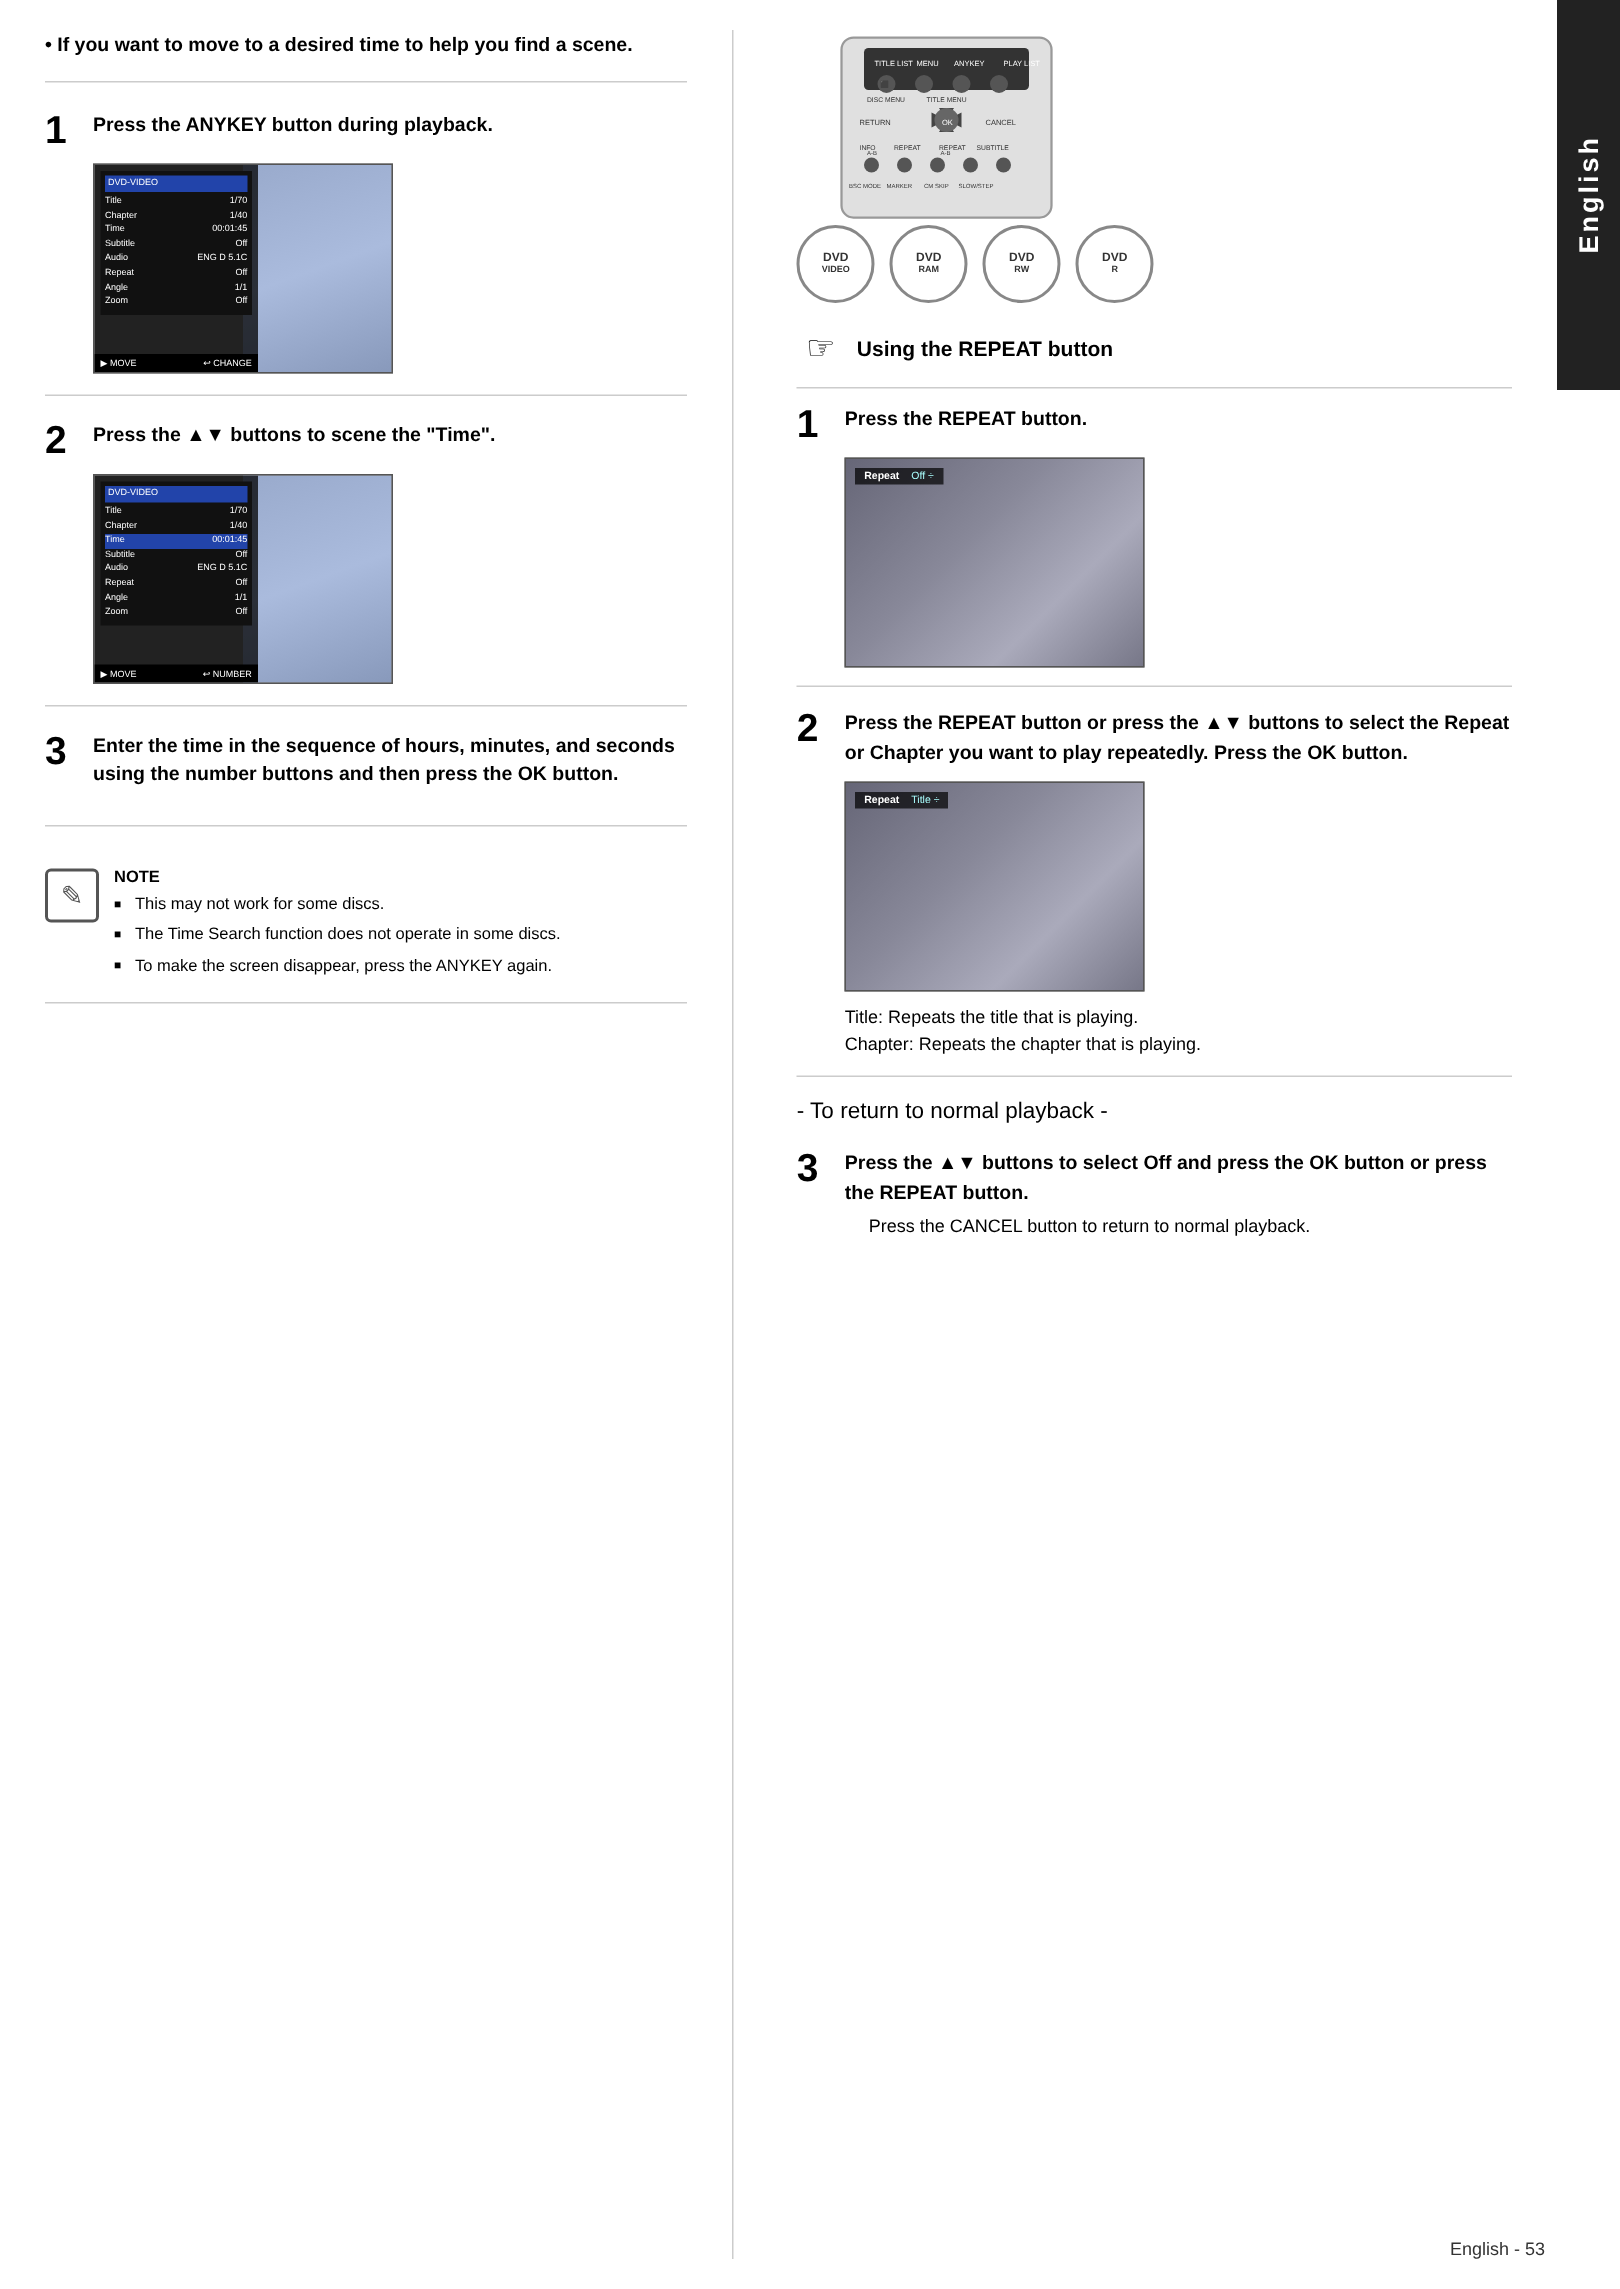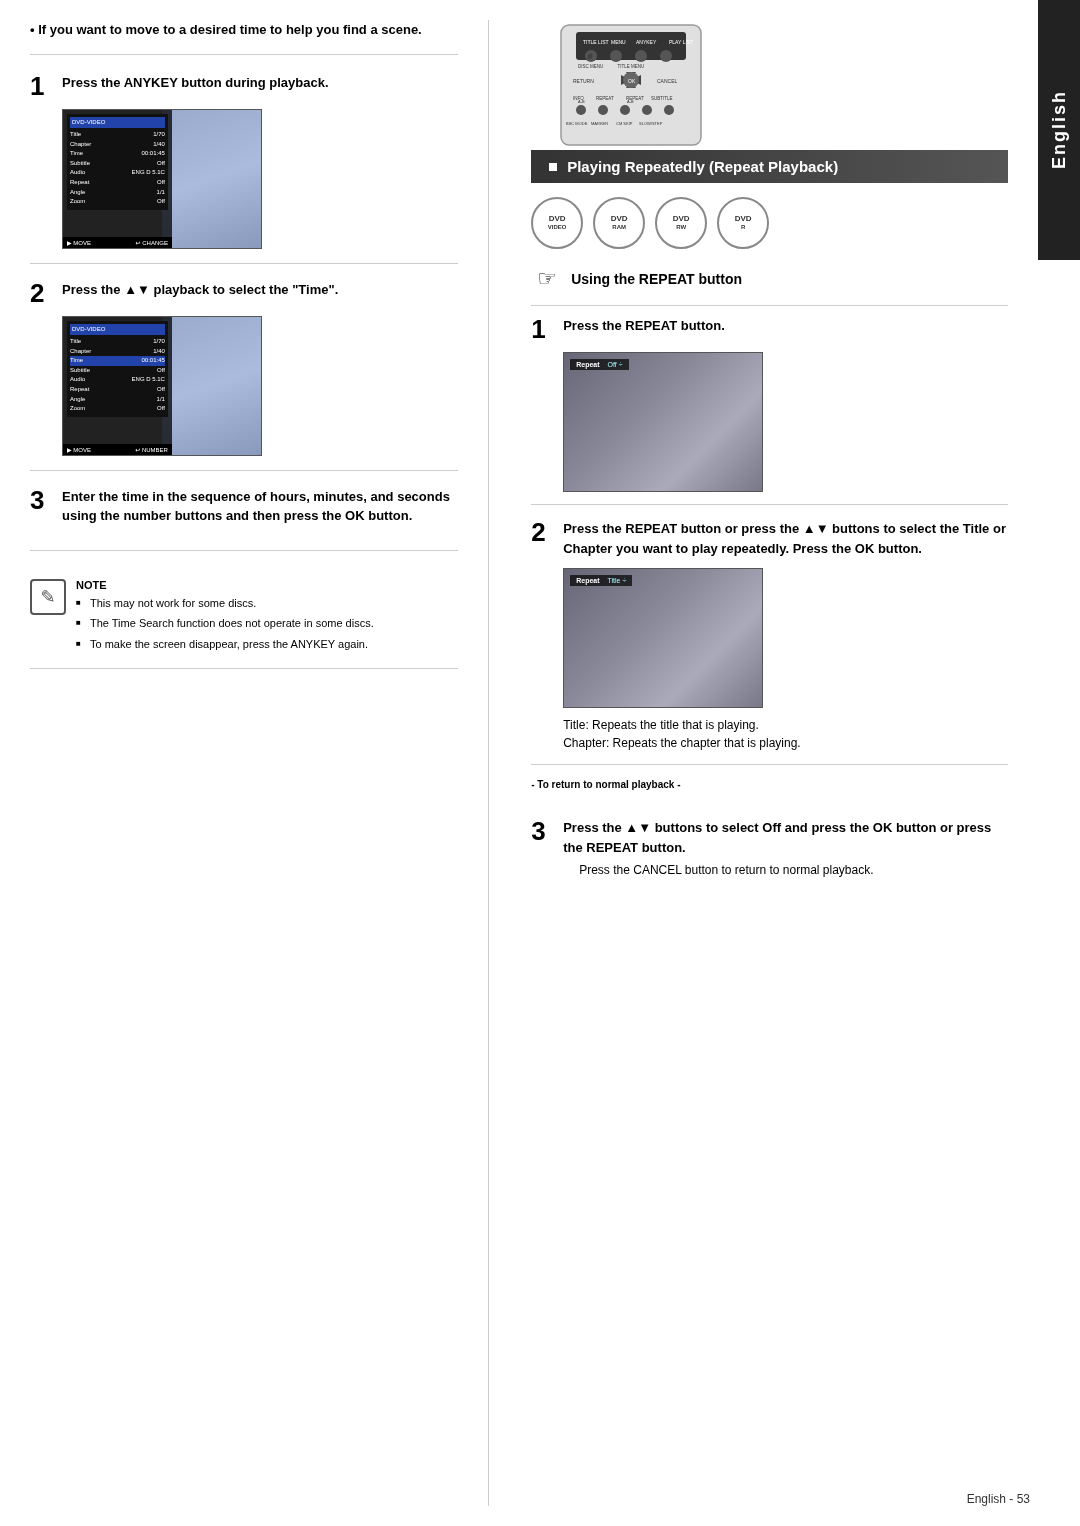--- a/index.html
+++ b/index.html
@@ -319,23 +319,23 @@
       margin-top: 8px;
       line-height: 1.5;
     }
 
     
     .return-section {
       margin-bottom: 14px;
       padding-bottom: 12px;
     }
     .return-label {
-      font-size: 10px;
-      font-weight: bold;
-      margin-bottom: 28px;
+      font-size: 15px;
+      font-weight: normal;
+      margin-bottom: 16px;
     }
 
     
     .page-footer {
       position: absolute;
       bottom: 20px;
       right: 50px;
       font-size: 12px;
       color: #333;
     }
@@ -417,21 +417,21 @@
           <div class="dvd-bottom-bar">
             <span>▶ MOVE</span>
               <span>↩ CHANGE</span>
           </div>
         </div>
       </div>
 
       <div class="step">
         <div class="step-header">
           <span class="step-num">2</span>
-          <span class="step-text">Press the ▲▼ playback to select the "Time".</span>
+          <span class="step-text">Press the ▲▼ buttons to scene the "Time".</span>
         </div>
 
         <div class="step-image">
           <div class="birds-bg"></div>
           <div class="dvd-overlay">
             <div class="dvd-overlay-inner">
               <div class="dvd-title">DVD-VIDEO</div>
               <div class="row">
                   <span>Title</span>
                   <span>1/70</span>
@@ -540,21 +540,20 @@
           <circle cx="138" cy="90" r="5" fill="#555"></circle>
           <text x="35" y="105" font-size="4" fill="#333">BSC MODE</text>
           <text x="60" y="105" font-size="4" fill="#333">MARKER</text>
           <text x="85" y="105" font-size="4" fill="#333">CM SKIP</text>
           <text x="108" y="105" font-size="4" fill="#333">SLOW/STEP</text>
           <text x="47" y="83" font-size="4" fill="#333">A-B</text>
           <text x="96" y="83" font-size="4" fill="#333">A-B</text>
         </svg>
       </div>
 
-      <div class="repeat-banner">Playing Repeatedly (Repeat Playback)</div>
 
       <div class="dvd-badges">
         <div class="dvd-badge">
           <span class="top"></span>
           <span class="main">DVD</span>
           <span style="font-size:6px">VIDEO</span>
         </div>
         <div class="dvd-badge">
           <span class="main">DVD</span>
           <span style="font-size:6px">RAM</span>
@@ -587,21 +586,21 @@
           <div class="repeat-bar">
             <span class="label">Repeat</span>
             <span class="value">Off ÷</span>
           </div>
         </div>
       </div>
 
       <div class="r-step">
         <div class="r-step-header">
           <span class="step-num">2</span>
-          <span class="step-text">Press the REPEAT button or press the ▲▼ buttons to select the Title or Chapter you want to play repeatedly. Press the OK button.</span>
+          <span class="step-text">Press the REPEAT button or press the ▲▼ buttons to select the Repeat or Chapter you want to play repeatedly. Press the OK button.</span>
         </div>
 
         <div class="step-image" style="margin-left:32px;">
           <div class="repeat-screen"></div>
           <div class="repeat-bar">
             <span class="label">Repeat</span>
             <span class="value">Title ÷</span>
           </div>
         </div>
         <div class="caption-text" style="margin-left:32px;">

